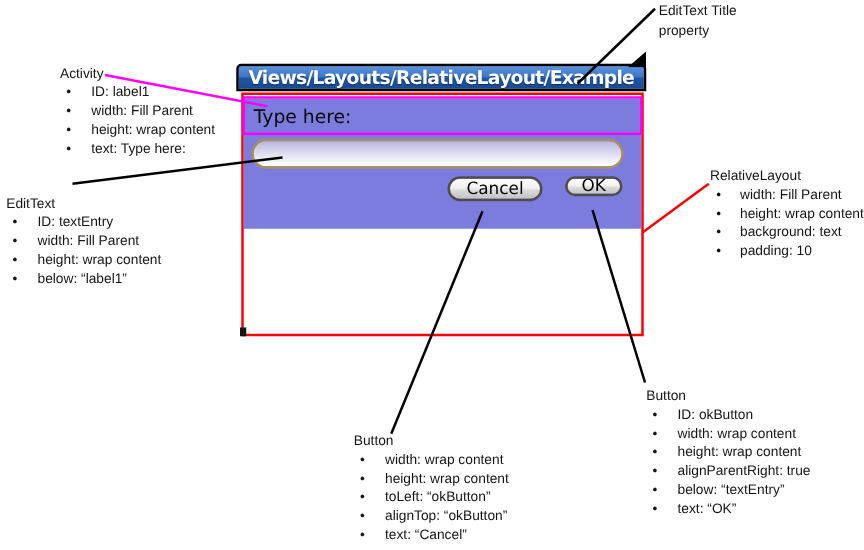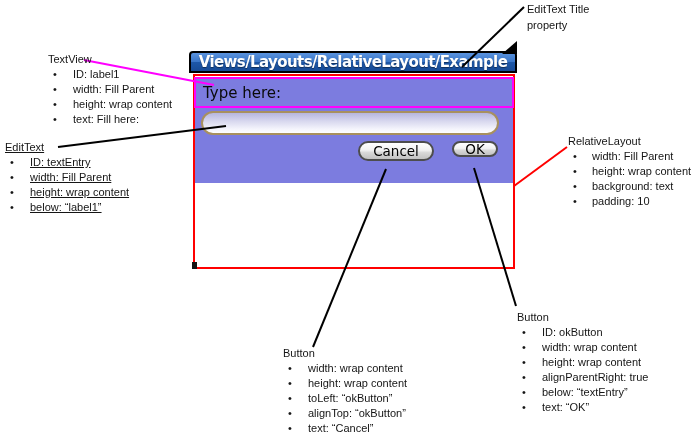--- a/index.html
+++ b/index.html
@@ -61,21 +61,21 @@
   .pointers { left:0; top:0; width:691px; height:440px; z-index:8; pointer-events:none; }
 
   
   .note { position:absolute; z-index:9; color:#151515; font-size:11px; line-height:15px; }
   .note-title { white-space:nowrap; }
   .note ul { margin:0; padding:0; list-style:none; }
   .note li { position:relative; padding-left:25px; white-space:nowrap; }
   .note li::before { content:"•"; position:absolute; left:5px; top:0; font-size:11px; }
   .note-activity { left:527px; top:1px; line-height:16px; }
   .note-textview { left:48px;  top:52px; }
-  .note-edittext { left:5px;   top:140px;text-decoration:underline; }
+  .note-edittext { left:5px;   top:156px; }
   .note-relativelayout { left:568px; top:134px; }
   .note-relativelayout li { padding-left:24px; }
   .note-button-cancel { left:283px; top:346px; }
   .note-button-ok     { left:517px; top:310px; }
 </style>
 </head>
 <body>
 
 <div class="canvas">
 
@@ -100,26 +100,26 @@
     <line x1="386" y1="169" x2="313" y2="347" stroke="#000000" stroke-width="2"></line>
     <line x1="474" y1="168" x2="516" y2="306" stroke="#000000" stroke-width="2"></line>
   </svg>
 
   <div class="note note-activity">
     <div>EditText Title</div>
     <div>property</div>
   </div>
 
   <div class="note note-textview">
-    <div class="note-title">TextView</div>
+    <div class="note-title">Activity</div>
     <ul>
       <li>ID: label1</li>
       <li>width: Fill Parent</li>
       <li>height: wrap content</li>
-      <li>text: Fill here:</li>
+      <li>text: Type here:</li>
     </ul>
   </div>
 
   <div class="note note-edittext">
     <div class="note-title">EditText</div>
     <ul>
       <li>ID: textEntry</li>
       <li>width: Fill Parent</li>
       <li>height: wrap content</li>
       <li>below: “label1”</li>

